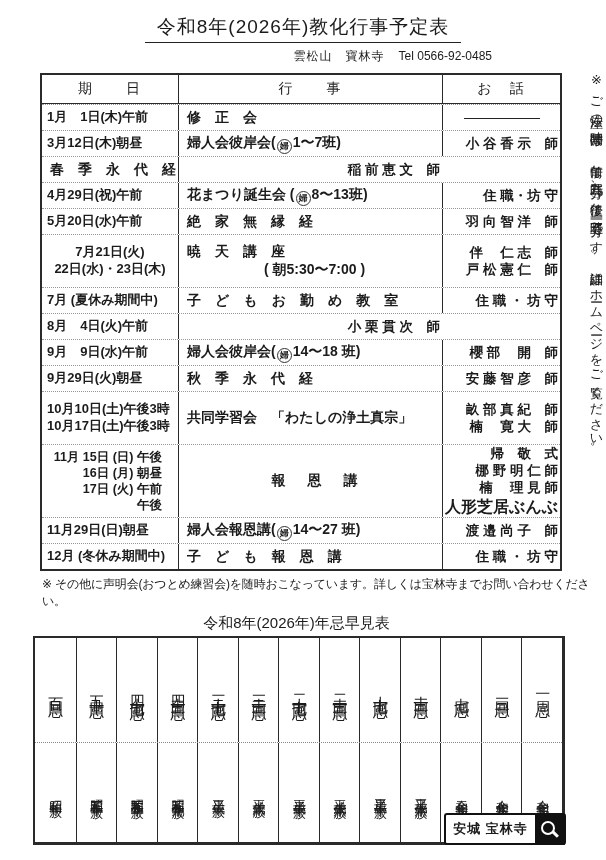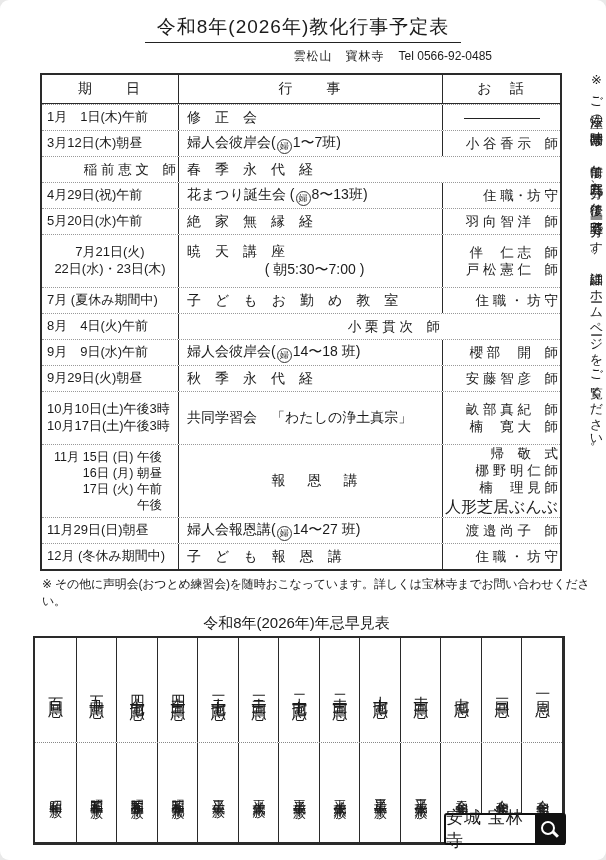--- a/index.html
+++ b/index.html
@@ -1,36 +1,35 @@
 <!DOCTYPE html>
 <html lang="ja"><head>
 <meta charset="utf-8">
 <style>
   html,body{margin:0;padding:0;background:#e9e9e9;}
   .page{
     position:relative; width:606px; height:860px; margin:0 auto;
     background:#ffffff; color:#1b1b1b; overflow:hidden;
     font-family:"Liberation Sans","DejaVu Sans",sans-serif;
-    border-radius:9px;
   }
   
   .title-wrap{ text-align:center; padding-top:14px; }
   .main-title{
     display:inline-block; font-size:19px; letter-spacing:1px;
     border-bottom:1.5px solid #222; padding:0 12px 2px 12px;
   }
   .subtitle{ width:492px; text-align:right; font-size:12px; margin-top:5px; }
   .subtitle .tname{ margin-right:14px; letter-spacing:1px; }
 
   
   .t1{ margin:8px 0 0 40px; width:518px; border:2px solid #2a2a2a; font-size:14px; }
   .t1head, .t1row{ display:grid; grid-template-columns:136px 1fr 118px; }
   .t1head{ height:28px; border-bottom:1.2px solid #2a2a2a; }
   .t1head .cell{ justify-content:center; text-align:center; letter-spacing:2px; }
-  .t1row{ border-top:1px dotted #999; }
+  .t1row{ border-top:1px dotted #999;font-weight:bold; }
   .t1row:first-child{ border-top:none; }
   .h1{ height:25px; } .h2{ height:52px; } .h4{ height:72px; }
   .cell{
     display:flex; flex-direction:column; justify-content:center;
     overflow:hidden; line-height:1.28; white-space:nowrap;
   }
   .cell + .cell{ border-left:1px solid #2a2a2a; }
   .date{ padding-left:5px; font-size:13px; }
   .event{ padding-left:8px; }
   .speaker{ text-align:right; padding:0 2px; font-size:13.5px; }
@@ -70,21 +69,21 @@
   }
 
   
   .search-badge{
     position:absolute; top:813px; left:444px; width:122px; height:32px;
     border:2.5px solid #111; border-radius:3px; background:#fff;
     display:flex; align-items:stretch; box-sizing:border-box;
   }
   .search-label{
     flex:1; display:flex; align-items:center; justify-content:center;
-    font-size:17px; font-weight:normal; letter-spacing:1px;
+    font-size:13px; font-weight:bold; letter-spacing:1px;
   }
   .search-iconbox{
     width:29px; background:#111; display:flex; align-items:center; justify-content:center;
   }
   .mag{ position:relative; width:10px; height:10px;
         border:2.5px solid #fff; border-radius:50%; margin:-3px 3px 0 0; }
   .mag::after{
     content:""; position:absolute; width:2.5px; height:7px; background:#fff;
     right:-3px; bottom:-5px; transform:rotate(-45deg);
   }
@@ -128,25 +127,25 @@
         </div>
       <div class="cell event">
           <div><span>婦人会彼岸会(</span><span class="circ">婦</span><span>1〜7班)</span></div>
         </div>
       <div class="cell speaker">
           <div>小 谷 香 示　師</div>
         </div>
     </div>
 
     <div class="t1row h1">
+      <div class="cell event">
+          <div>春　季　永　代　経</div>
+        </div>
       <div class="cell speaker">
           <div>稲 前 恵 文　師</div>
-        </div>
-      <div class="cell event">
-          <div>春　季　永　代　経</div>
         </div>
     </div>
 
     <div class="t1row h1">
       <div class="cell date">
           <div>4月29日(祝)午前</div>
         </div>
       <div class="cell event">
           <div><span>花まつり誕生会 (</span><span class="circ">婦</span><span>8〜13班)</span></div>
         </div>

